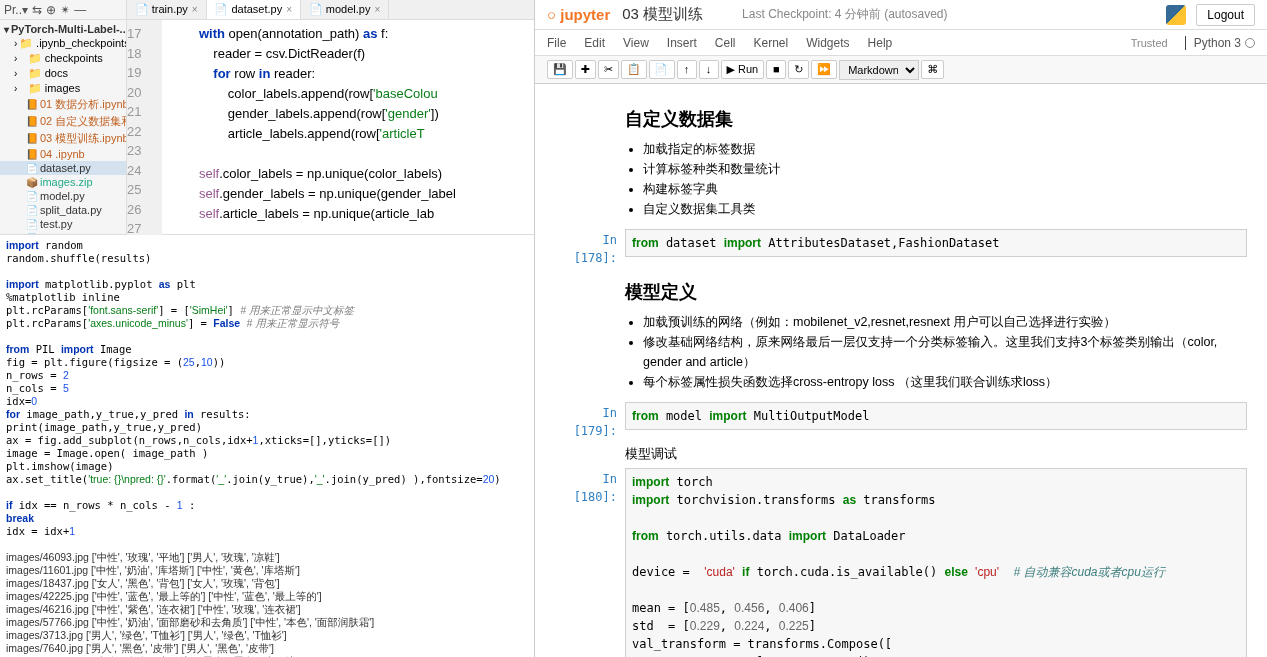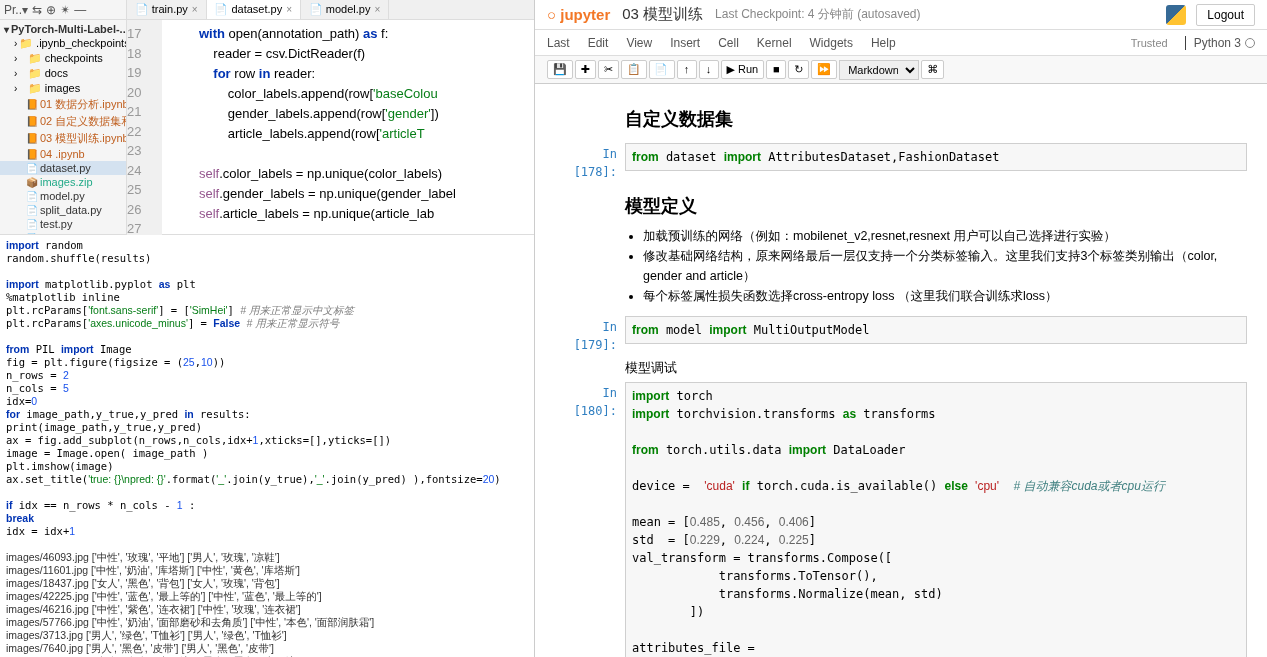--- a/index.html
+++ b/index.html
@@ -32,21 +32,21 @@
 .console-area { flex: 1; font-family: "Consolas", monospace; font-size: 10.5px; padding: 4px 6px; line-height: 13px; overflow: hidden; background: #fff; }
 .c-kw { color: #0033b3; font-weight: bold; }
 .c-str { color: #067d17; }
 .c-cmt { color: #808080; font-style: italic; }
 .c-num { color: #1750eb; }
 .output-line { color: #333; }
 .right-panel { flex: 1; height: 100%; display: flex; flex-direction: column; }
 .jp-header { height: 30px; display: flex; align-items: center; padding: 0 12px; gap: 12px; border-bottom: 1px solid #ddd; }
 .jp-logo { color: #f37726; font-weight: bold; font-size: 15px; }
 .jp-title { font-size: 15px; color: #333; }
-.jp-checkpoint { font-size: 12px; color: #888; }
+.jp-checkpoint { font-size: 12px; color: #888; margin-left: 27px; }
 .jp-right { margin-left: auto; display: flex; align-items: center; gap: 10px; }
 .jp-logout { border: 1px solid #ccc; padding: 3px 10px; font-size: 12px; border-radius: 2px; cursor: pointer; }
 .jp-pylogo { width: 20px; height: 20px; background: linear-gradient(135deg, #366a96 50%, #ffc331 50%); border-radius: 3px; }
 .jp-menubar { height: 26px; display: flex; align-items: center; padding: 0 12px; gap: 18px; font-size: 12px; color: #555; border-bottom: 1px solid #ddd; }
 .jp-menubar span { cursor: pointer; }
 .jp-menuright { margin-left: auto; display: flex; align-items: center; gap: 10px; }
 .jp-trust { border: 1px solid transparent; padding: 1px 6px; font-size: 11px; color: #888; }
 .jp-kernel { font-size: 12px; color: #555; border-left: 1px solid #404040; padding-left: 8px; }
 .jp-kernel-ind { display: inline-block; width: 10px; height: 10px; border: 1px solid #888; border-radius: 50%; margin-left: 4px; vertical-align: middle; }
 .jp-toolbar { height: 28px; display: flex; align-items: center; padding: 0 12px; gap: 2px; border-bottom: 1px solid #ccc; background: #f8f8f8; }
@@ -145,21 +145,21 @@
     <span class="jp-logo">○ <span>jupyter</span></span>
     <span class="jp-title">03 模型训练</span>
     <span class="jp-checkpoint">Last Checkpoint: 4 分钟前 (autosaved)</span>
     <div class="jp-right">
       <span class="jp-pylogo"></span>
       <span class="jp-logout">Logout</span>
     </div>
   </div>
   <div class="jp-menubar">
     <div id="jp-menus" style="display:flex;gap:18px">
-        <span>Last</span>
+        <span>File</span>
         <span>Edit</span>
         <span>View</span>
         <span>Insert</span>
         <span>Cell</span>
         <span>Kernel</span>
         <span>Widgets</span>
         <span>Help</span>
       </div>
     <div class="jp-menuright">
       <span class="jp-trust">Trusted</span>
@@ -181,20 +181,26 @@
         <span class="tb-btn">⏩</span>
       </div>
     <select class="tb-sel"><option>Markdown</option></select>
     <span class="tb-btn">⌘</span>
   </div>
   <div class="jp-content">
     <div class="jp-cell">
       <div class="jp-prompt"></div>
       <div class="jp-cell-body jp-md">
         <h2>自定义数据集</h2>
+        <ul id="md1-list">
+            <li>加载指定的标签数据</li>
+            <li>计算标签种类和数量统计</li>
+            <li>构建标签字典</li>
+            <li>自定义数据集工具类</li>
+          </ul>
       </div>
     </div>
     <div class="jp-cell">
       <div class="jp-prompt">In [178]:</div>
       <div class="jp-cell-body">
           <div class="jp-code" id="c178"><span class="jk">from</span> dataset <span class="jk">import</span> AttributesDataset,FashionDataset</div>
         </div>
     </div>
     <div class="jp-cell">
       <div class="jp-prompt"></div>

